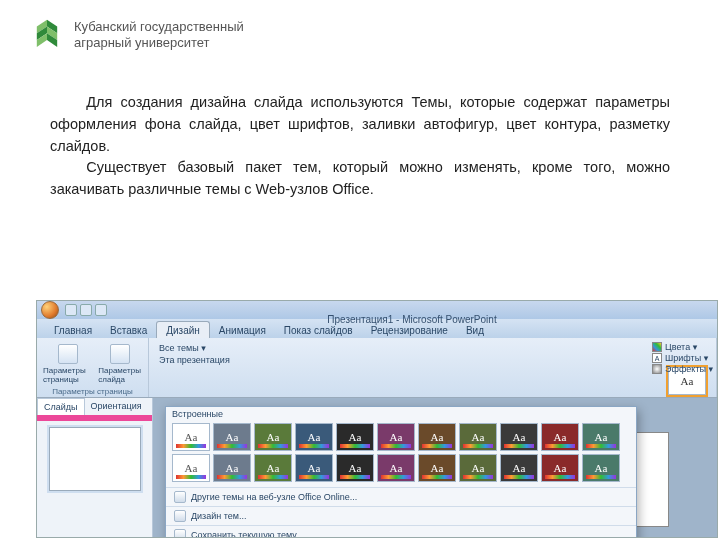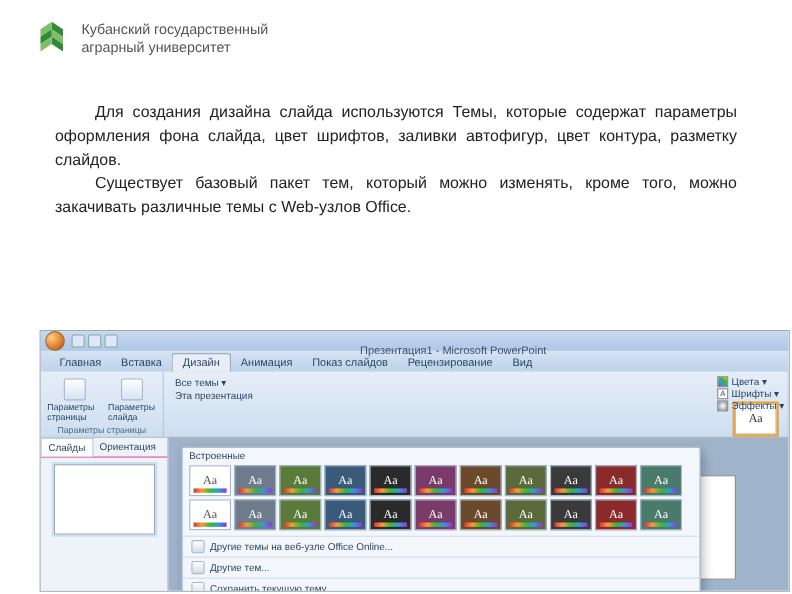--- a/index.html
+++ b/index.html
@@ -30,21 +30,21 @@
   .gallery-head { font-size: 9px; color: #2a4766; padding: 2px 4px 0 4px; width: 100%; }
   .theme-row { display: flex; gap: 3px; padding: 2px 4px; }
   .theme-thumb { width: 38px; height: 28px; border: 1px solid #a5b8cc; background: #fff; display: flex; align-items: center; justify-content: center; font-size: 11px; font-family: Georgia, serif; position: relative; }
   .theme-thumb.sel { outline: 2px solid #f0a030; }
   .side-opts { position: absolute; right: 4px; top: 4px; font-size: 9px; color: #2a4766; }
   .side-opts div { display: flex; align-items: center; gap: 3px; margin-bottom: 1px; }
   .side-opts .sw { width: 10px; height: 10px; border: 1px solid #888; }
 
   .pp-body { display: flex; height: calc(100% - 97px); position: relative; }
   .left-pane { width: 116px; background: #eef3f9; border-right: 1px solid #b8c8da; }
-  .left-tabs { display: flex; font-size: 9px; color: #2a4766; border-bottom: 1px solid #ec4899; }
+  .left-tabs { display: flex; font-size: 9px; color: #2a4766; border-bottom: 6px solid #ec4899; }
   .left-tabs span { padding: 3px 6px; }
   .left-tabs span.active { background: #fff; border: 1px solid #b8c8da; border-bottom: none; }
   .slide-thumb { margin: 6px auto; width: 92px; height: 64px; background: #fff; border: 1px solid #9ab; box-shadow: 0 0 0 2px #cedef0; }
   .canvas { flex: 1; background: #9fb4ca; display: flex; align-items: flex-end; justify-content: center; padding: 10px; }
   .slide { width: 86%; height: 80%; background: #fff; border: 1px solid #888; display: flex; align-items: flex-start; justify-content: center; padding-top: 14px; font-size: 20px; color: #777; }
 
   
   .popup { position: absolute; left: 128px; top: 8px; width: 472px; background: #f3f6fa; border: 1px solid #8aa6c4; box-shadow: 2px 4px 10px rgba(0,0,0,.3); z-index: 5; padding-bottom: 2px; }
   .popup .sect { font-size: 9px; color: #2a4766; padding: 2px 6px; }
   .popup .grid { display: flex; flex-wrap: wrap; gap: 3px; padding: 2px 6px 5px 6px; }
@@ -173,21 +173,21 @@
           <div class="theme-thumb" style="background: rgb(58, 58, 58); color: rgb(255, 255, 255);">Aa<div style="position: absolute; bottom: 2px; left: 3px; right: 3px; height: 4px; background: linear-gradient(90deg, rgb(221, 51, 51), rgb(255, 153, 51), rgb(51, 187, 51), rgb(51, 153, 221), rgb(153, 51, 221));"></div></div>
           <div class="theme-thumb" style="background: rgb(138, 42, 42); color: rgb(255, 255, 255);">Aa<div style="position: absolute; bottom: 2px; left: 3px; right: 3px; height: 4px; background: linear-gradient(90deg, rgb(221, 51, 51), rgb(255, 153, 51), rgb(51, 187, 51), rgb(51, 153, 221), rgb(153, 51, 221));"></div></div>
           <div class="theme-thumb" style="background: rgb(74, 122, 106); color: rgb(255, 255, 255);">Aa<div style="position: absolute; bottom: 2px; left: 3px; right: 3px; height: 4px; background: linear-gradient(90deg, rgb(221, 51, 51), rgb(255, 153, 51), rgb(51, 187, 51), rgb(51, 153, 221), rgb(153, 51, 221));"></div></div>
         </div>
       <div class="footer-item">
           <span class="ic"></span>
           <span>Другие темы на веб-узле Office Online...</span>
         </div>
       <div class="footer-item">
           <span class="ic"></span>
-          <span>Другие тем...</span>
+          <span>Дизайн тем...</span>
         </div>
       <div class="footer-item">
           <span class="ic"></span>
           <span>Сохранить текущую тему...</span>
         </div>
     </div>
   </div>
 </div>
 
 </body></html>

